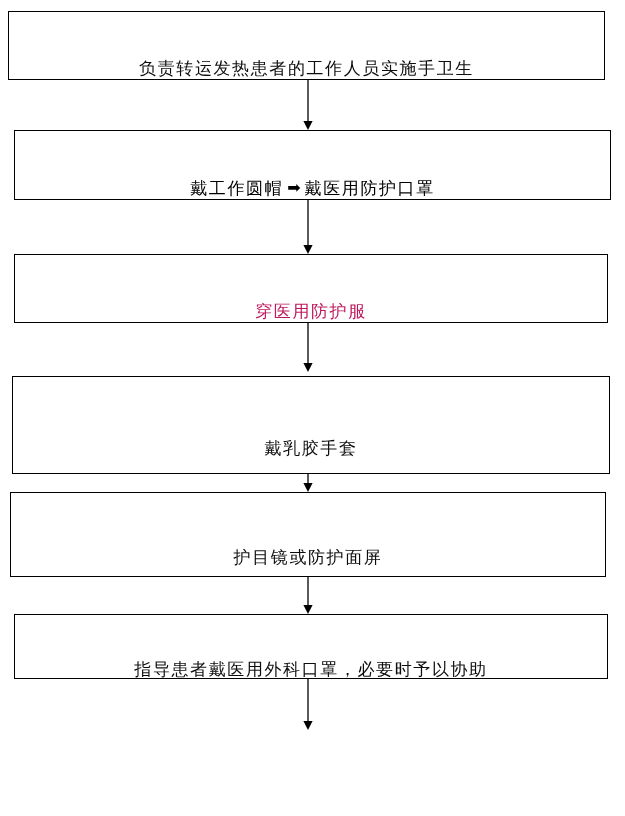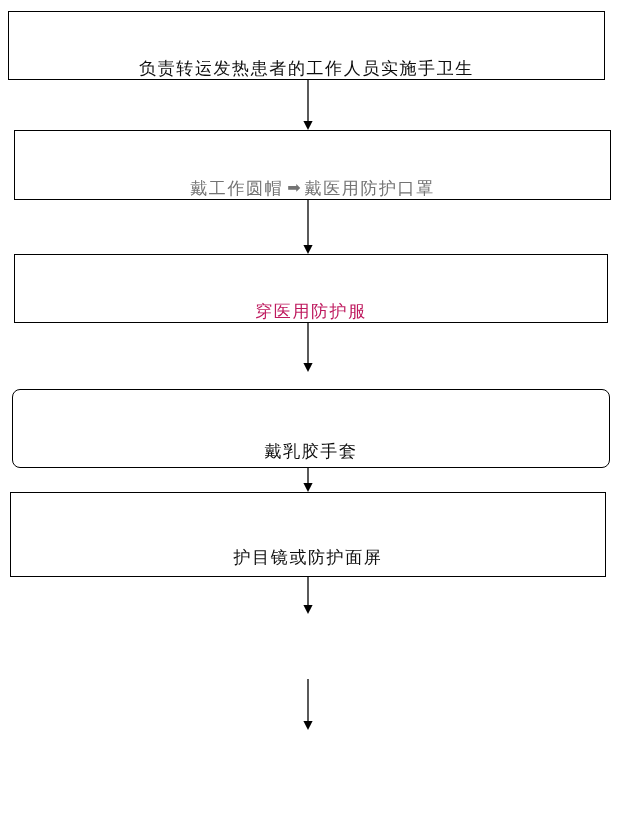--- a/index.html
+++ b/index.html
@@ -91,24 +91,27 @@
     <div class="connector" style="left: 299px; top: 679px; height: 51px;">
       <svg width="18" height="51" viewBox="0 0 18 51">
         <line x1="9" y1="0" x2="9" y2="43" stroke="#000000" stroke-width="1.3"></line>
         <polygon points="4.4,42 13.6,42 9,51" fill="#000000"></polygon>
       </svg>
     </div>
     <div class="node" style="left: 8px; top: 11px; width: 597px; height: 69px; border-color: rgb(0, 0, 0);">
       <div class="node-label" style="color: rgb(13, 13, 13);"><span>负责转运发热患者的工作人员实施手卫生</span></div>
     </div>
     <div class="node" style="left: 14px; top: 130px; width: 597px; height: 70px; border-color: rgb(0, 0, 0);">
-      <div class="node-label" style="color: #737373;"><span>戴工作圆帽</span><span class="arrow-glyph">➡</span><span>戴医用防护口罩</span></div>
+      <div class="node-label" style="color: #000000;"><span>戴工作圆帽</span><span class="arrow-glyph">➡</span><span>戴医用防护口罩</span></div>
     </div>
     <div class="node" style="left: 14px; top: 254px; width: 594px; height: 69px; border-color: rgb(0, 0, 0);">
       <div class="node-label" style="color: #be185d;"><span>穿医用防护服</span></div>
     </div>
-    <div class="node" style="left: 12px; top: 389px; width: 598px; height: 79px; border-color: rgb(0, 0, 0); border-radius: 8px;">
+    <div class="node" style="left: 12px; top: 376px; width: 598px; height: 98px; border-color: rgb(0, 0, 0);">
       <div class="node-label" style="color: rgb(13, 13, 13);"><span>戴乳胶手套</span></div>
     </div>
     <div class="node" style="left: 10px; top: 492px; width: 596px; height: 85px; border-color: rgb(0, 0, 0); text-align: right;">
       <div class="node-label" style="color: rgb(13, 13, 13);"><span>护目镜或防护面屏</span></div>
     </div>
+    <div class="node" style="left: 14px; top: 614px; width: 594px; height: 65px; border-color: rgb(0, 0, 0);">
+      <div class="node-label" style="color: rgb(13, 13, 13);"><span>指导患者戴医用外科口罩，必要时予以协助</span></div>
+    </div>
   </div>
 
 </body></html>

